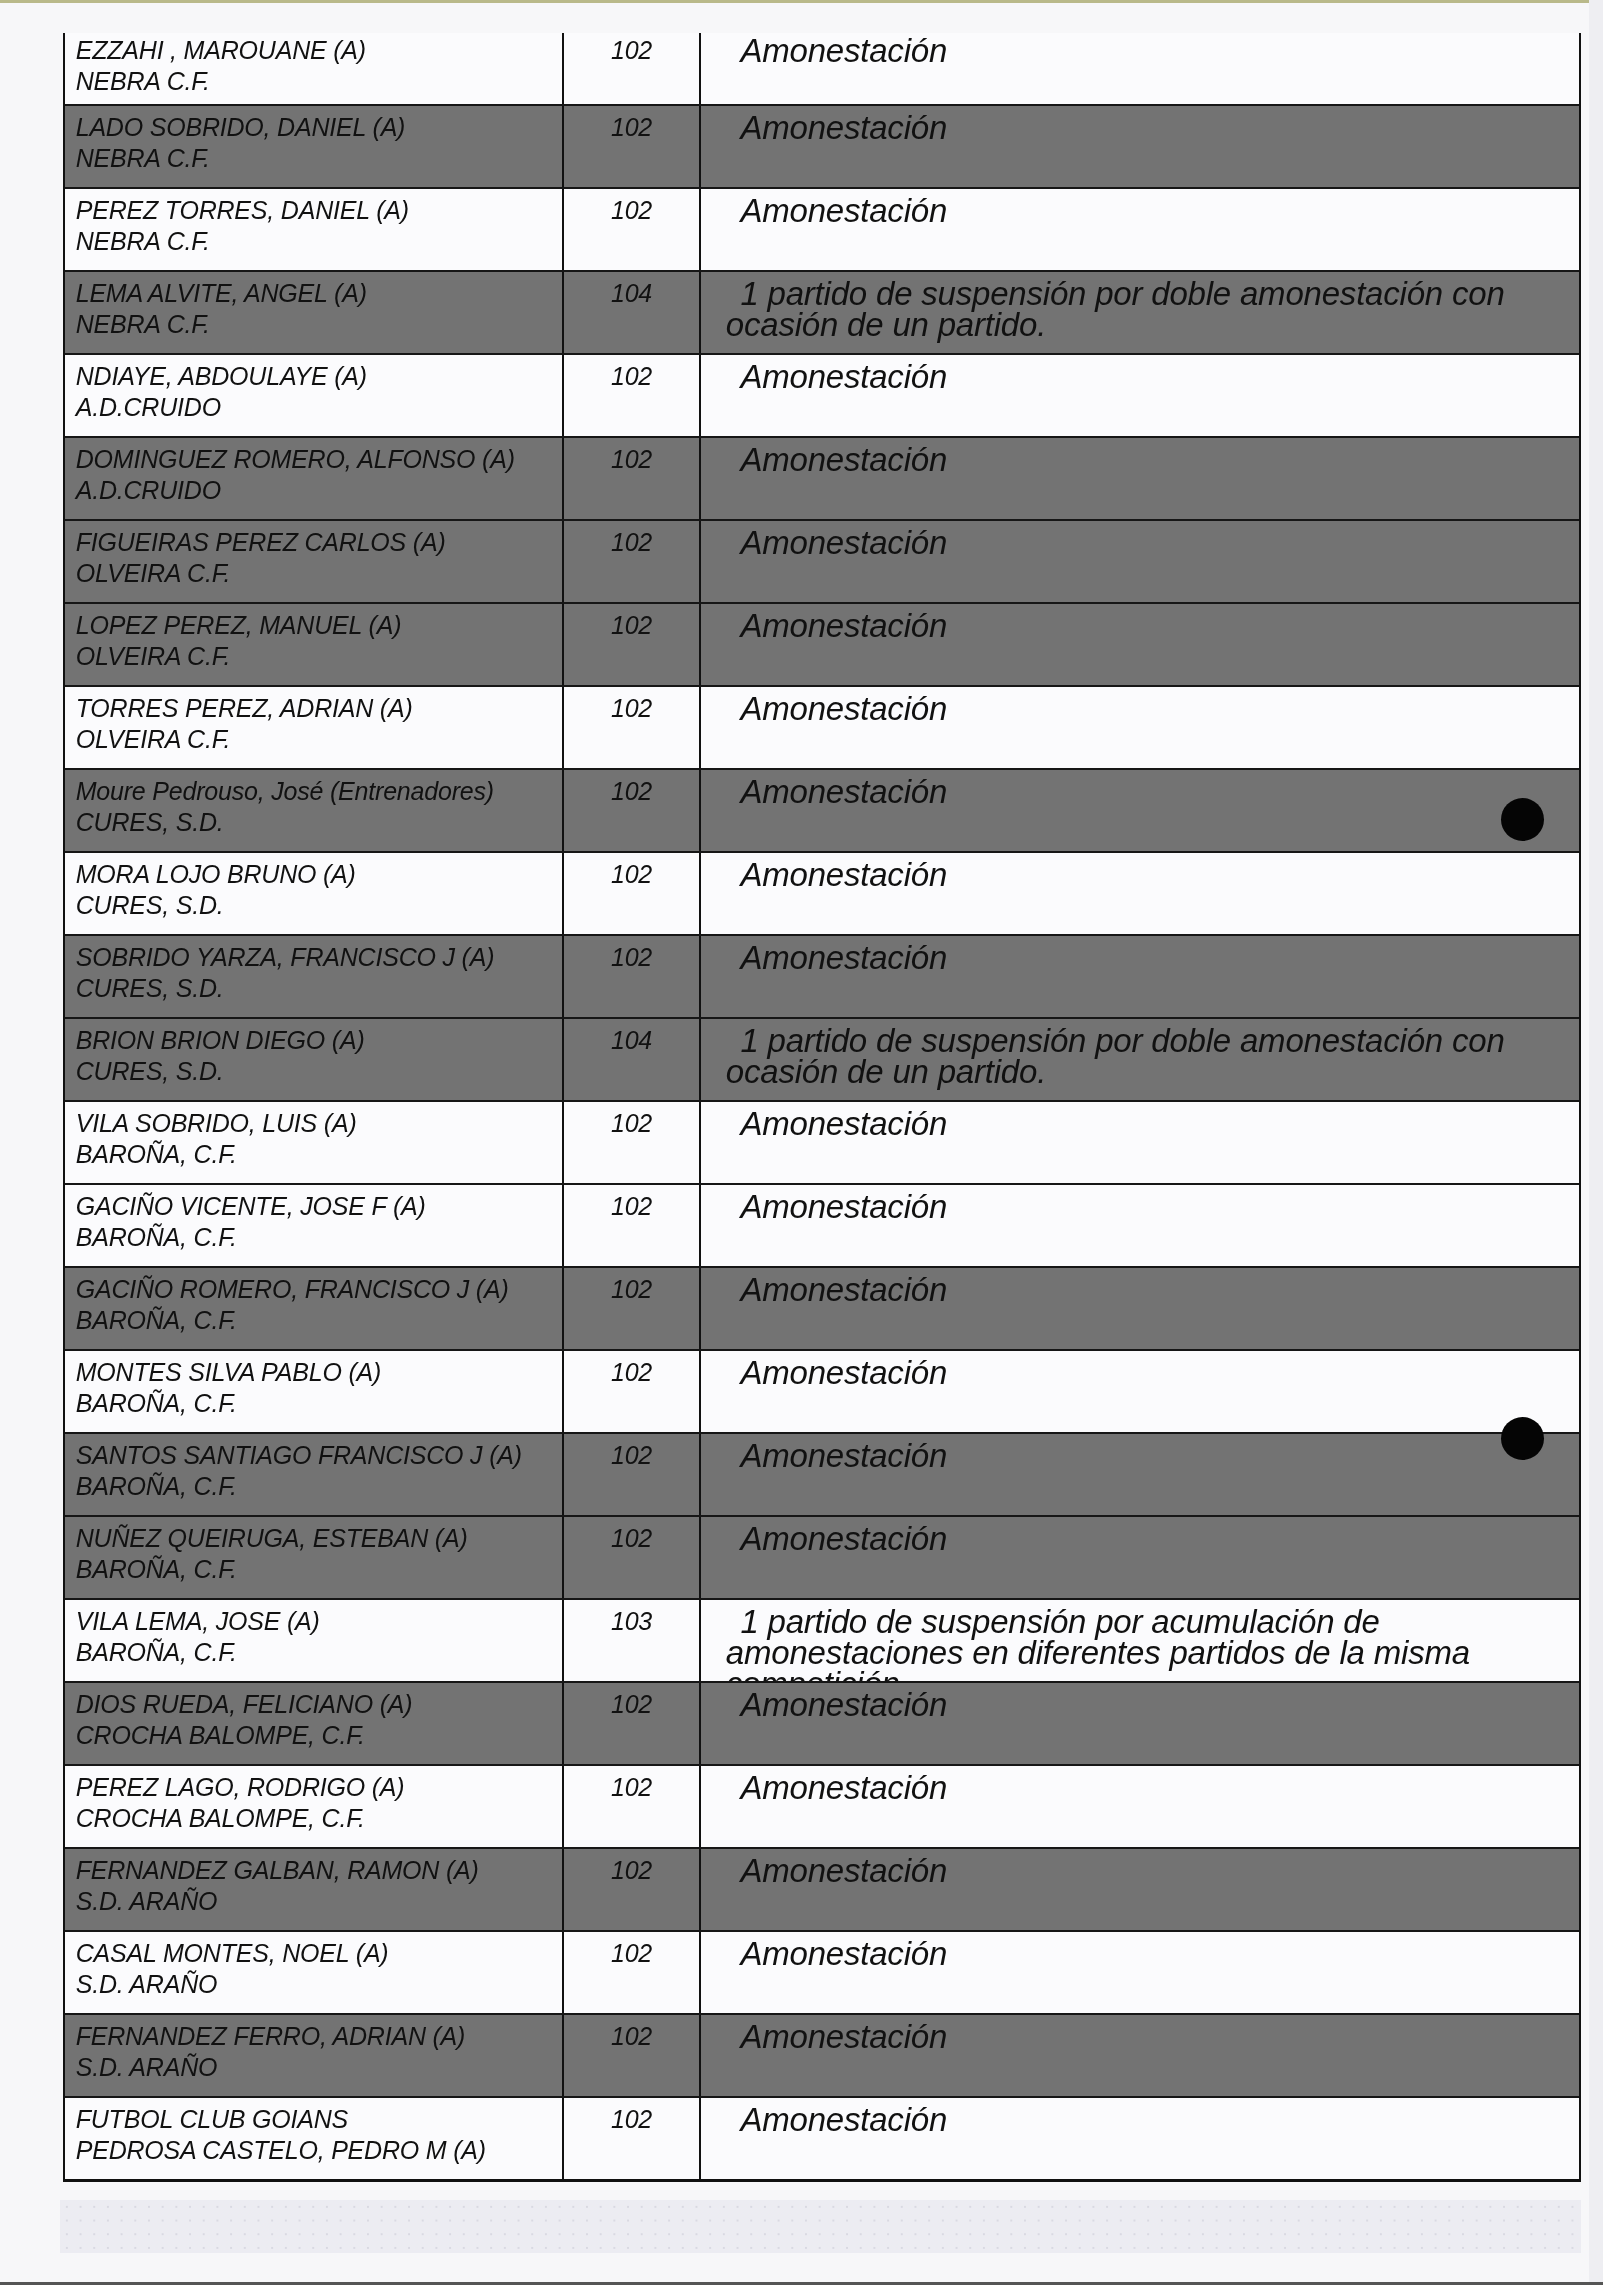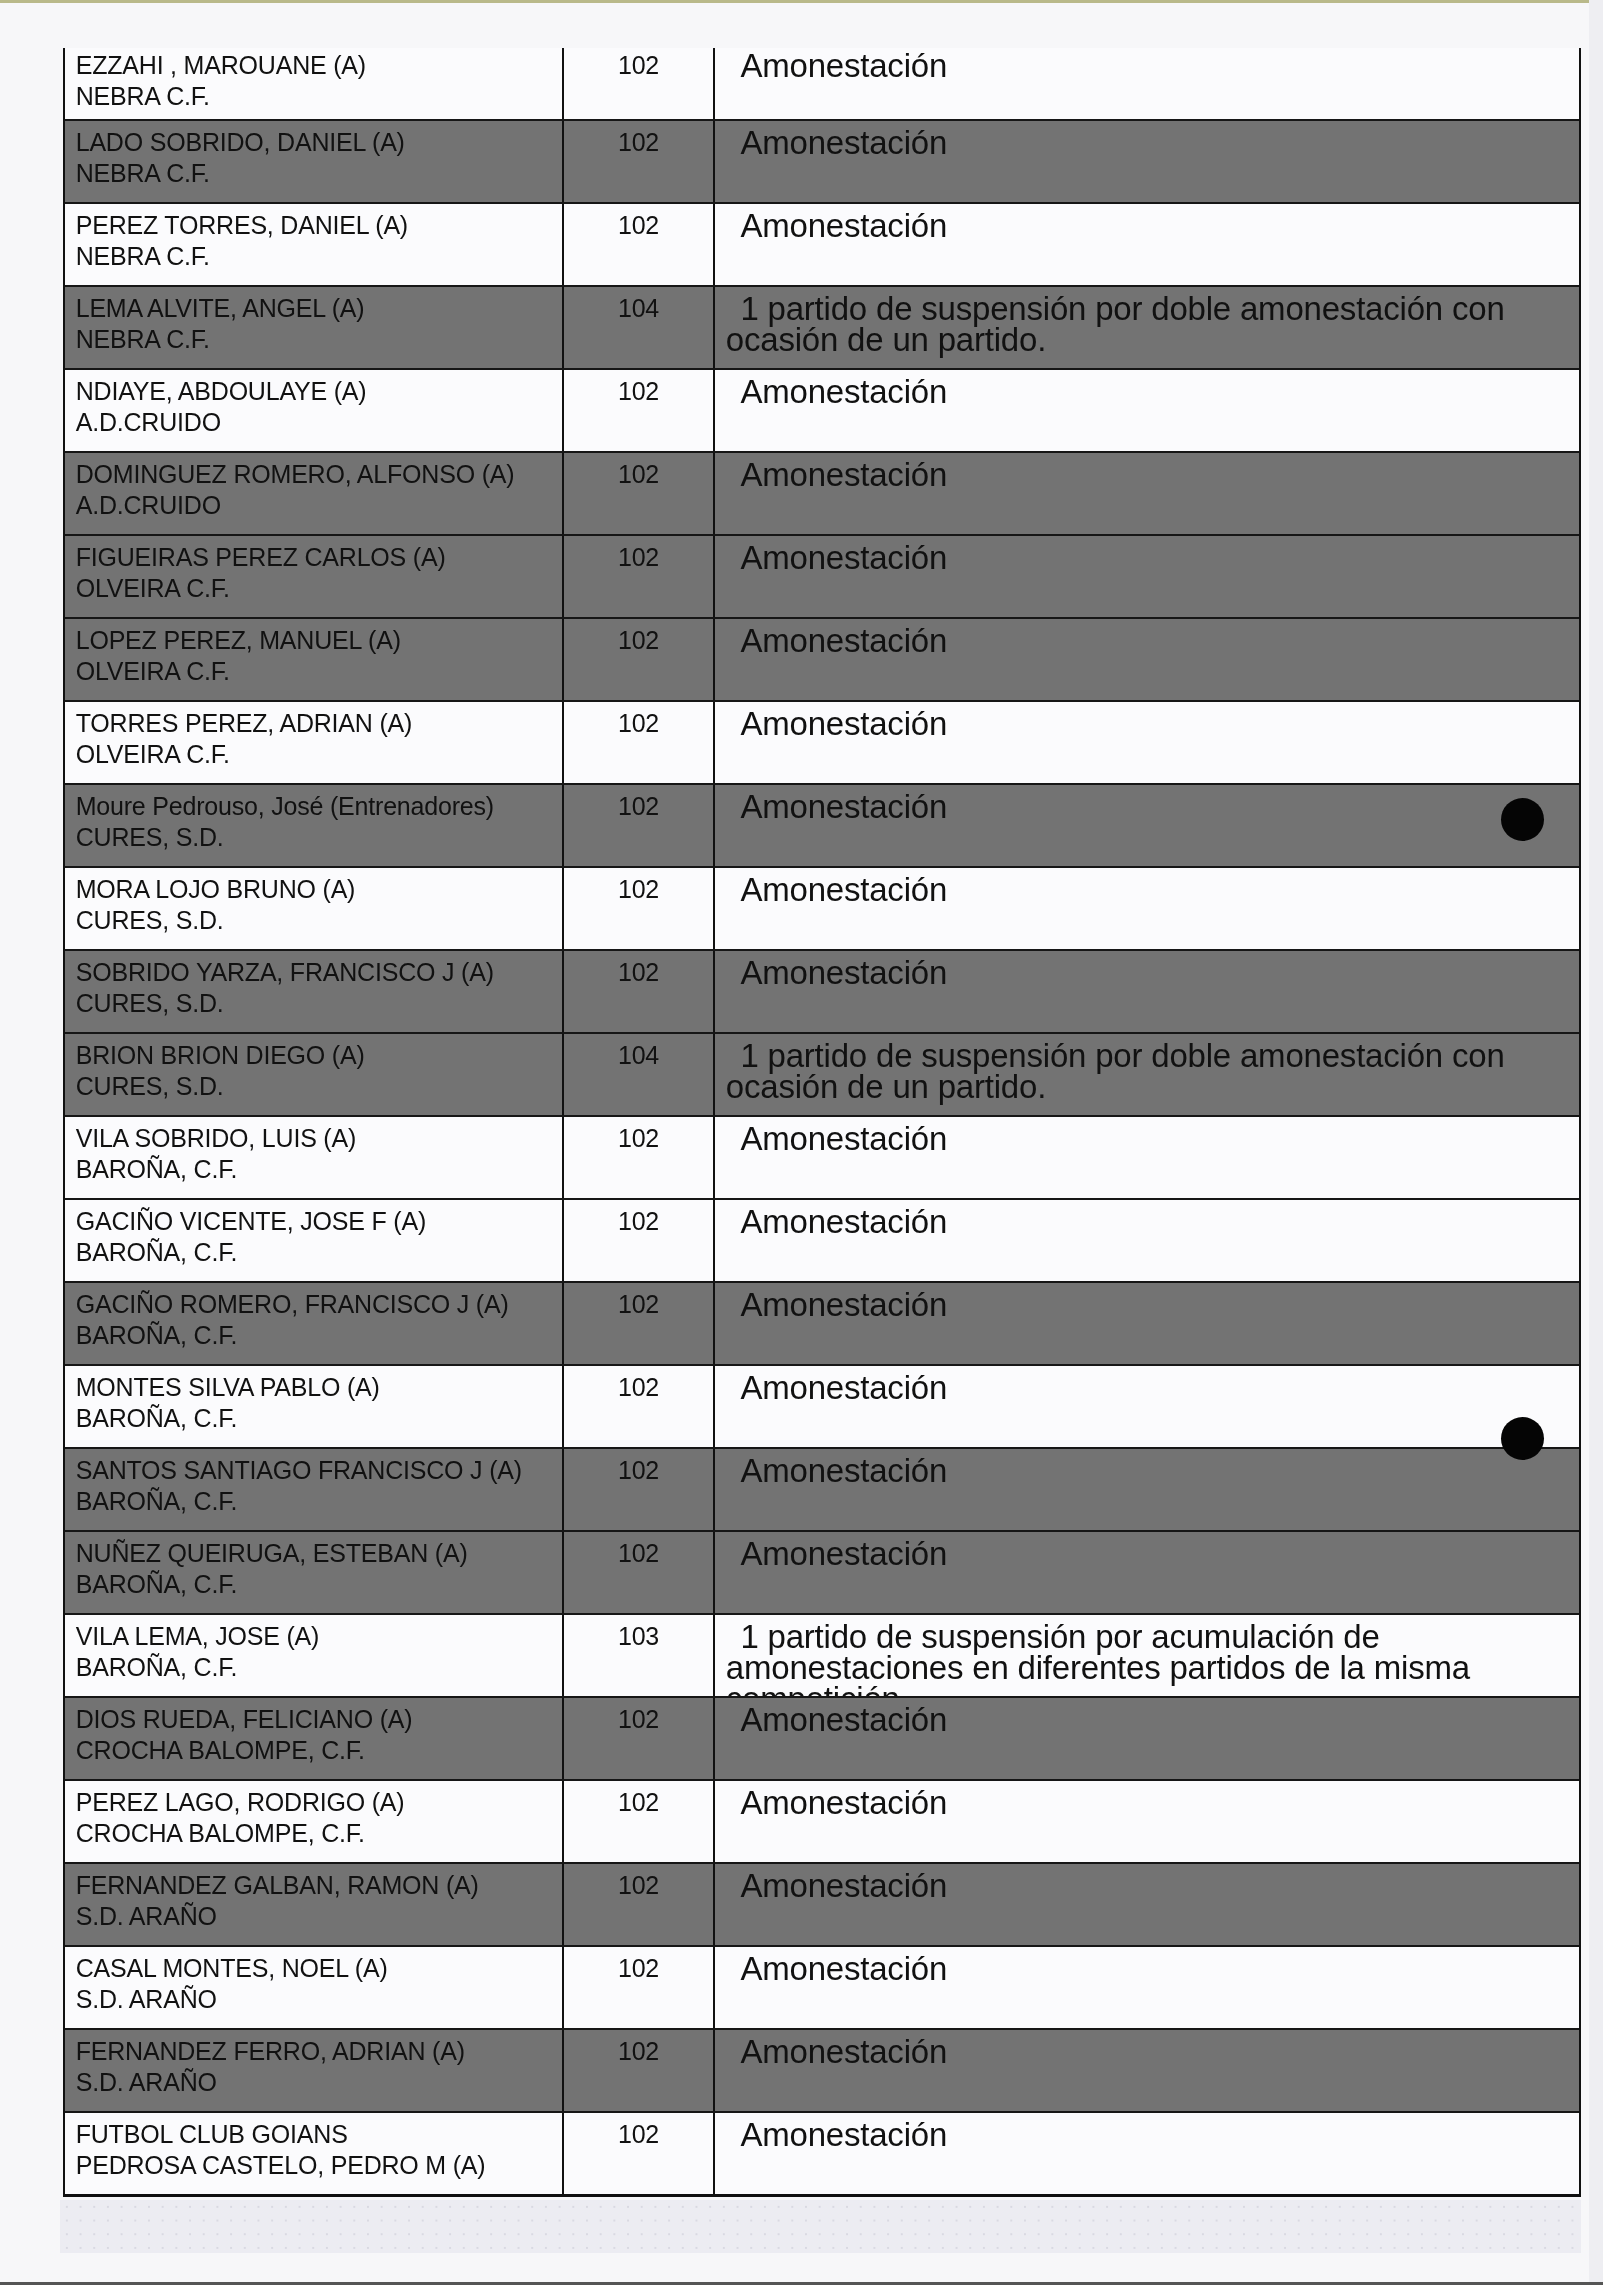--- a/index.html
+++ b/index.html
@@ -5,34 +5,35 @@
   html, body { margin:0; padding:0; }
   body {
     width:1603px; height:2286px; position:relative; overflow:hidden;
     background:#f7f7f9;
     font-family:"Liberation Sans", sans-serif;
     color:#111;
   }
   .top-strip { position:absolute; left:0; top:0; width:1603px; height:2.9px; background:#b9b98a; }
   .right-margin { position:absolute; right:0; top:0; width:13.7px; height:2286px; background:#eeeef2; }
   .sanctions-table {
-    position:absolute; left:63px; top:48px; width:1518px;
+    position:absolute; left:63px; top:33px; width:1518px;
     border-left:2.9px solid #111; border-right:2.9px solid #111; border-bottom:3.9px solid #111;
     box-sizing:border-box;
+    font-style:italic;
   }
   .row {
     position:relative; height:83px; box-sizing:border-box;
     border-top:2.9px solid #161616;
   }
   .row.first { height:71px; border-top:none; }
   .row.shade { background:#737373; }
   .row.plain { background:#fbfbfd; }
   .cell { position:absolute; top:0; bottom:0; box-sizing:border-box; }
   .c-name { left:0; width:499px; border-right:2px solid #111; padding:5.9px 0 0 10.7px; }
-  .c-code { left:499px; width:151px; border-right:2px solid #111; text-align:center; padding-top:5.9px; }
+  .c-code { left:499px; width:137px; border-right:2px solid #111; text-align:center; padding-top:5.9px; }
   .c-sanc { left:652px; right:0; padding:5.9px 9.8px 0 23.4px; }
   .row.first .c-name, .row.first .c-code, .row.first .c-sanc { padding-top:2px; }
   .line { font-size:25px; line-height:31px; white-space:nowrap; letter-spacing:-0.2px; }
   .sanc-text { font-size:33px; line-height:31px; letter-spacing:-0.2px; text-indent:0; }
   .sanc-text.long { margin-left:-14.6px; text-indent:14.6px; }
   .bottom-shade { position:absolute; left:60px; top:2200px; width:1521px; height:53px; background:#ececf2;
     background-image:radial-gradient(#d9d9e2 1px, transparent 1px); background-size:13.7px 13.7px; }
   .bottom-strip { position:absolute; left:0; bottom:0; width:1603px; height:3.9px; background:#555; }
   .punch-dot { position:absolute; width:43px; height:43px; border-radius:50%; background:#050505; }
 </style>

